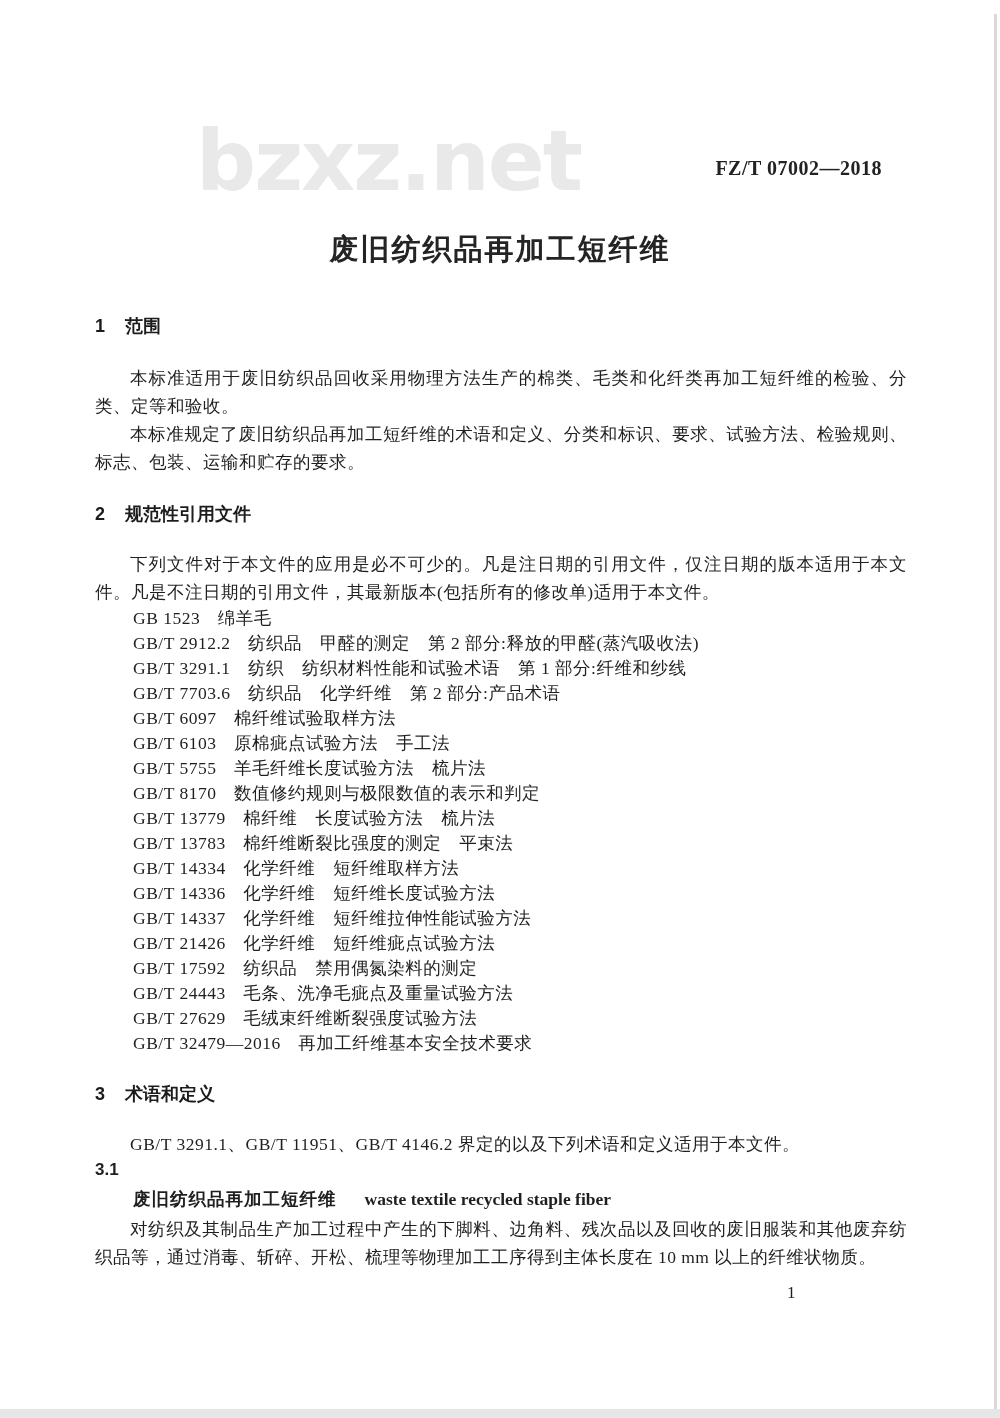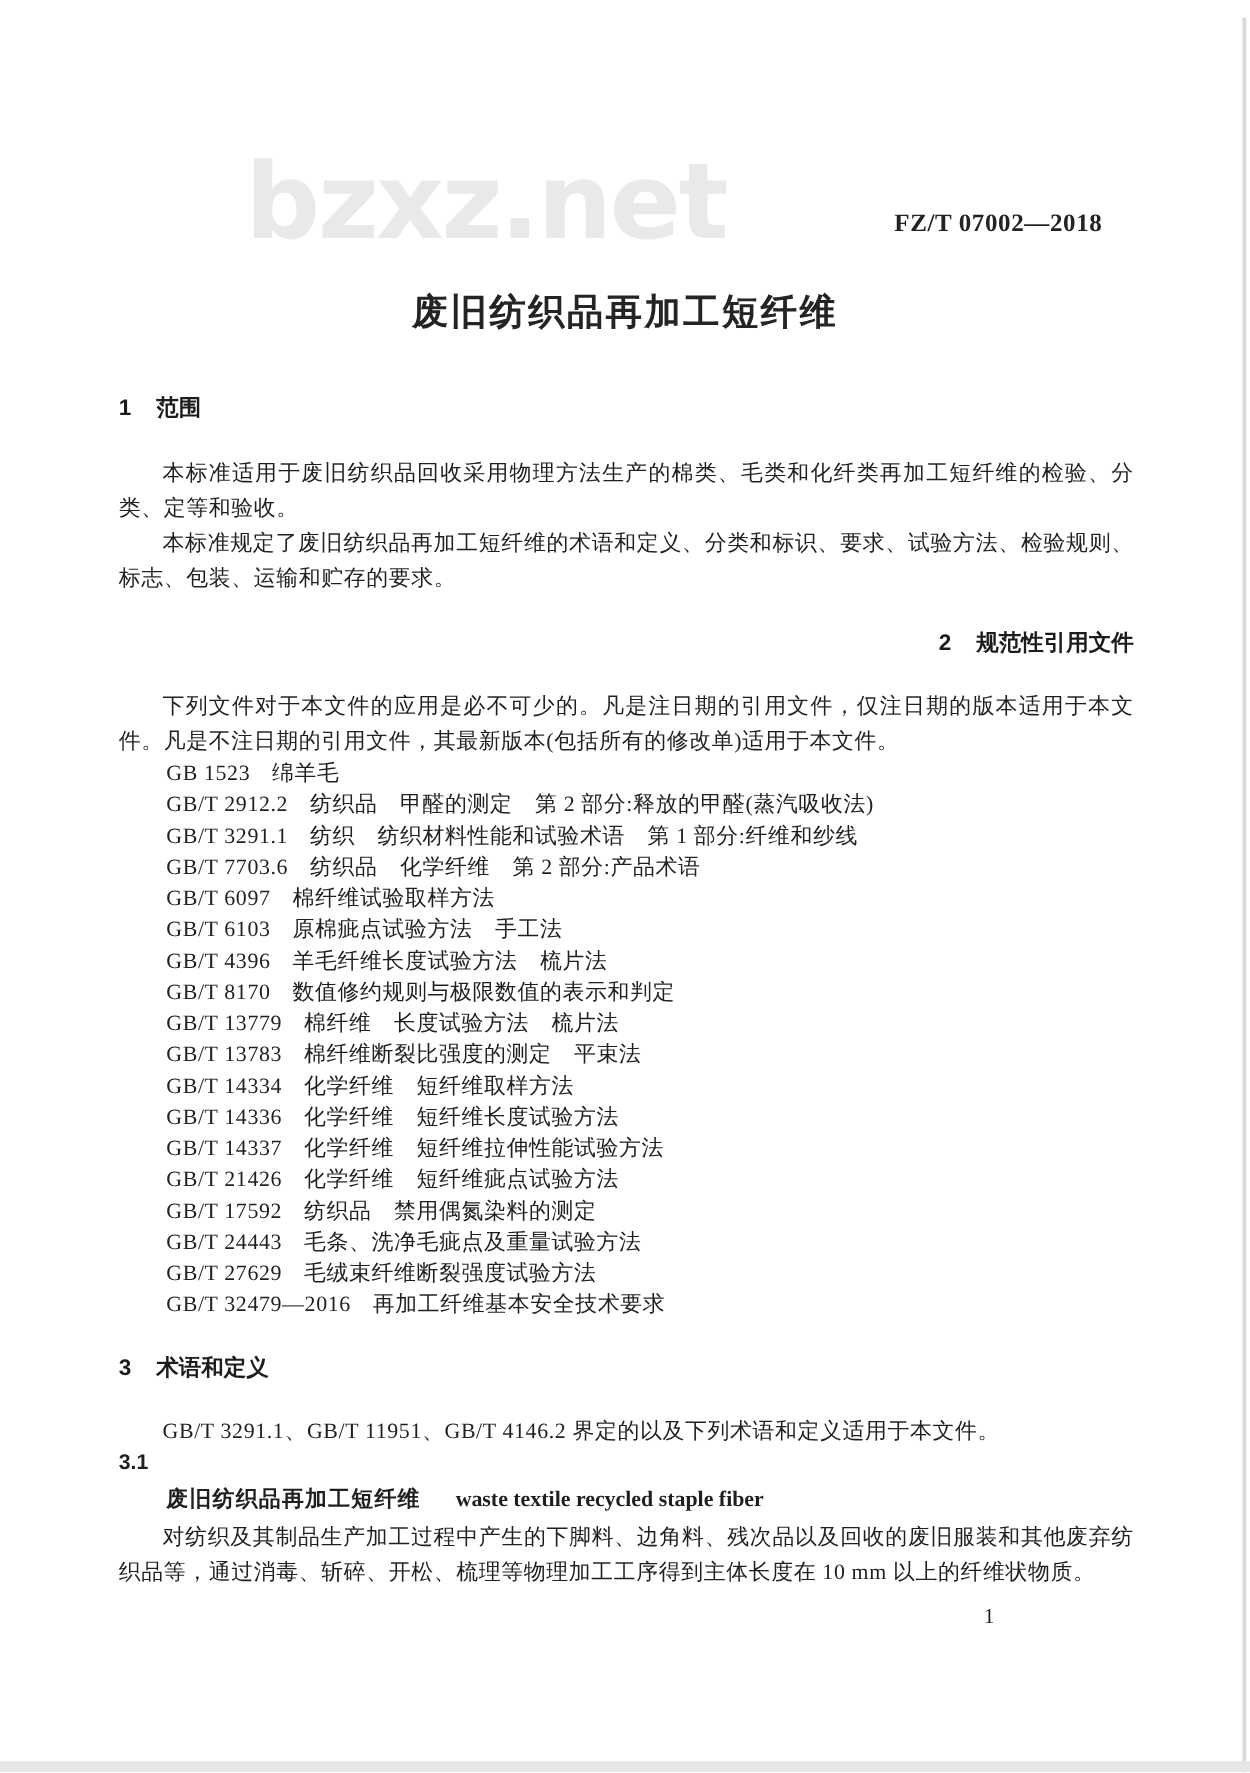--- a/index.html
+++ b/index.html
@@ -29,21 +29,21 @@
     left: 196px; top: 112px;
     font-family: "DejaVu Sans", "Liberation Sans", sans-serif;
     font-weight: bold;
     font-size: 84px;
     letter-spacing: -2px;
     color: #e9e9e9;
     user-select: none;
   }
   .doc-code {
     position: absolute;
-    top: 168px; right: 118px;
+    top: 157px; right: 118px;
     font-family: "Liberation Serif", "DejaVu Serif", serif;
     font-weight: bold;
     font-size: 20px;
     letter-spacing: 0.5px;
     color: #222;
     margin-left: 23px;
   }
   .doc-title {
     position: absolute;
     top: 230px; left: 0;
@@ -64,21 +64,21 @@
   }
   .section-heading {
     font-family: "Liberation Sans", "DejaVu Sans", sans-serif;
     font-weight: bold;
     font-size: 18px;
     line-height: 24px;
     color: #1c1c1c;
   }
   .section-heading .sec-num { display: inline-block; margin-right: 20px; }
   .h1 { margin: 0 0 26px 0; }
-  .h2 { margin: 26px 0 24px 0; text-align: right; }
+  .h2 { margin: 26px 0 24px 0; }
   .h3 { margin: 26px 0 24px 0; }
   .para {
     margin: 0;
     text-indent: 2em;
     text-align: justify;
     letter-spacing: 0.5px;
   }
   .ref-list { margin-left: 38px; }
   .ref-item { line-height: 25px; letter-spacing: 0.5px; }
   .ref-title { margin-left: 1em; }
@@ -134,21 +134,21 @@
       <span class="sec-num">2</span><span>规范性引用文件</span>
     </div>
     <p class="para">下列文件对于本文件的应用是必不可少的。凡是注日期的引用文件，仅注日期的版本适用于本文件。凡是不注日期的引用文件，其最新版本(包括所有的修改单)适用于本文件。</p>
     <div class="ref-list" id="ref-list">
         <div class="ref-item"><span class="ref-code">GB 1523</span><span class="ref-title">绵羊毛</span></div>
         <div class="ref-item"><span class="ref-code">GB/T 2912.2</span><span class="ref-title">纺织品　甲醛的测定　第 2 部分:释放的甲醛(蒸汽吸收法)</span></div>
         <div class="ref-item"><span class="ref-code">GB/T 3291.1</span><span class="ref-title">纺织　纺织材料性能和试验术语　第 1 部分:纤维和纱线</span></div>
         <div class="ref-item"><span class="ref-code">GB/T 7703.6</span><span class="ref-title">纺织品　化学纤维　第 2 部分:产品术语</span></div>
         <div class="ref-item"><span class="ref-code">GB/T 6097</span><span class="ref-title">棉纤维试验取样方法</span></div>
         <div class="ref-item"><span class="ref-code">GB/T 6103</span><span class="ref-title">原棉疵点试验方法　手工法</span></div>
-        <div class="ref-item"><span class="ref-code">GB/T 4396</span><span class="ref-title">羊毛纤维长度试验方法　梳片法</span></div>
+        <div class="ref-item"><span class="ref-code">GB/T 5755</span><span class="ref-title">羊毛纤维长度试验方法　梳片法</span></div>
         <div class="ref-item"><span class="ref-code">GB/T 8170</span><span class="ref-title">数值修约规则与极限数值的表示和判定</span></div>
         <div class="ref-item"><span class="ref-code">GB/T 13779</span><span class="ref-title">棉纤维　长度试验方法　梳片法</span></div>
         <div class="ref-item"><span class="ref-code">GB/T 13783</span><span class="ref-title">棉纤维断裂比强度的测定　平束法</span></div>
         <div class="ref-item"><span class="ref-code">GB/T 14334</span><span class="ref-title">化学纤维　短纤维取样方法</span></div>
         <div class="ref-item"><span class="ref-code">GB/T 14336</span><span class="ref-title">化学纤维　短纤维长度试验方法</span></div>
         <div class="ref-item"><span class="ref-code">GB/T 14337</span><span class="ref-title">化学纤维　短纤维拉伸性能试验方法</span></div>
         <div class="ref-item"><span class="ref-code">GB/T 21426</span><span class="ref-title">化学纤维　短纤维疵点试验方法</span></div>
         <div class="ref-item"><span class="ref-code">GB/T 17592</span><span class="ref-title">纺织品　禁用偶氮染料的测定</span></div>
         <div class="ref-item"><span class="ref-code">GB/T 24443</span><span class="ref-title">毛条、洗净毛疵点及重量试验方法</span></div>
         <div class="ref-item"><span class="ref-code">GB/T 27629</span><span class="ref-title">毛绒束纤维断裂强度试验方法</span></div>

